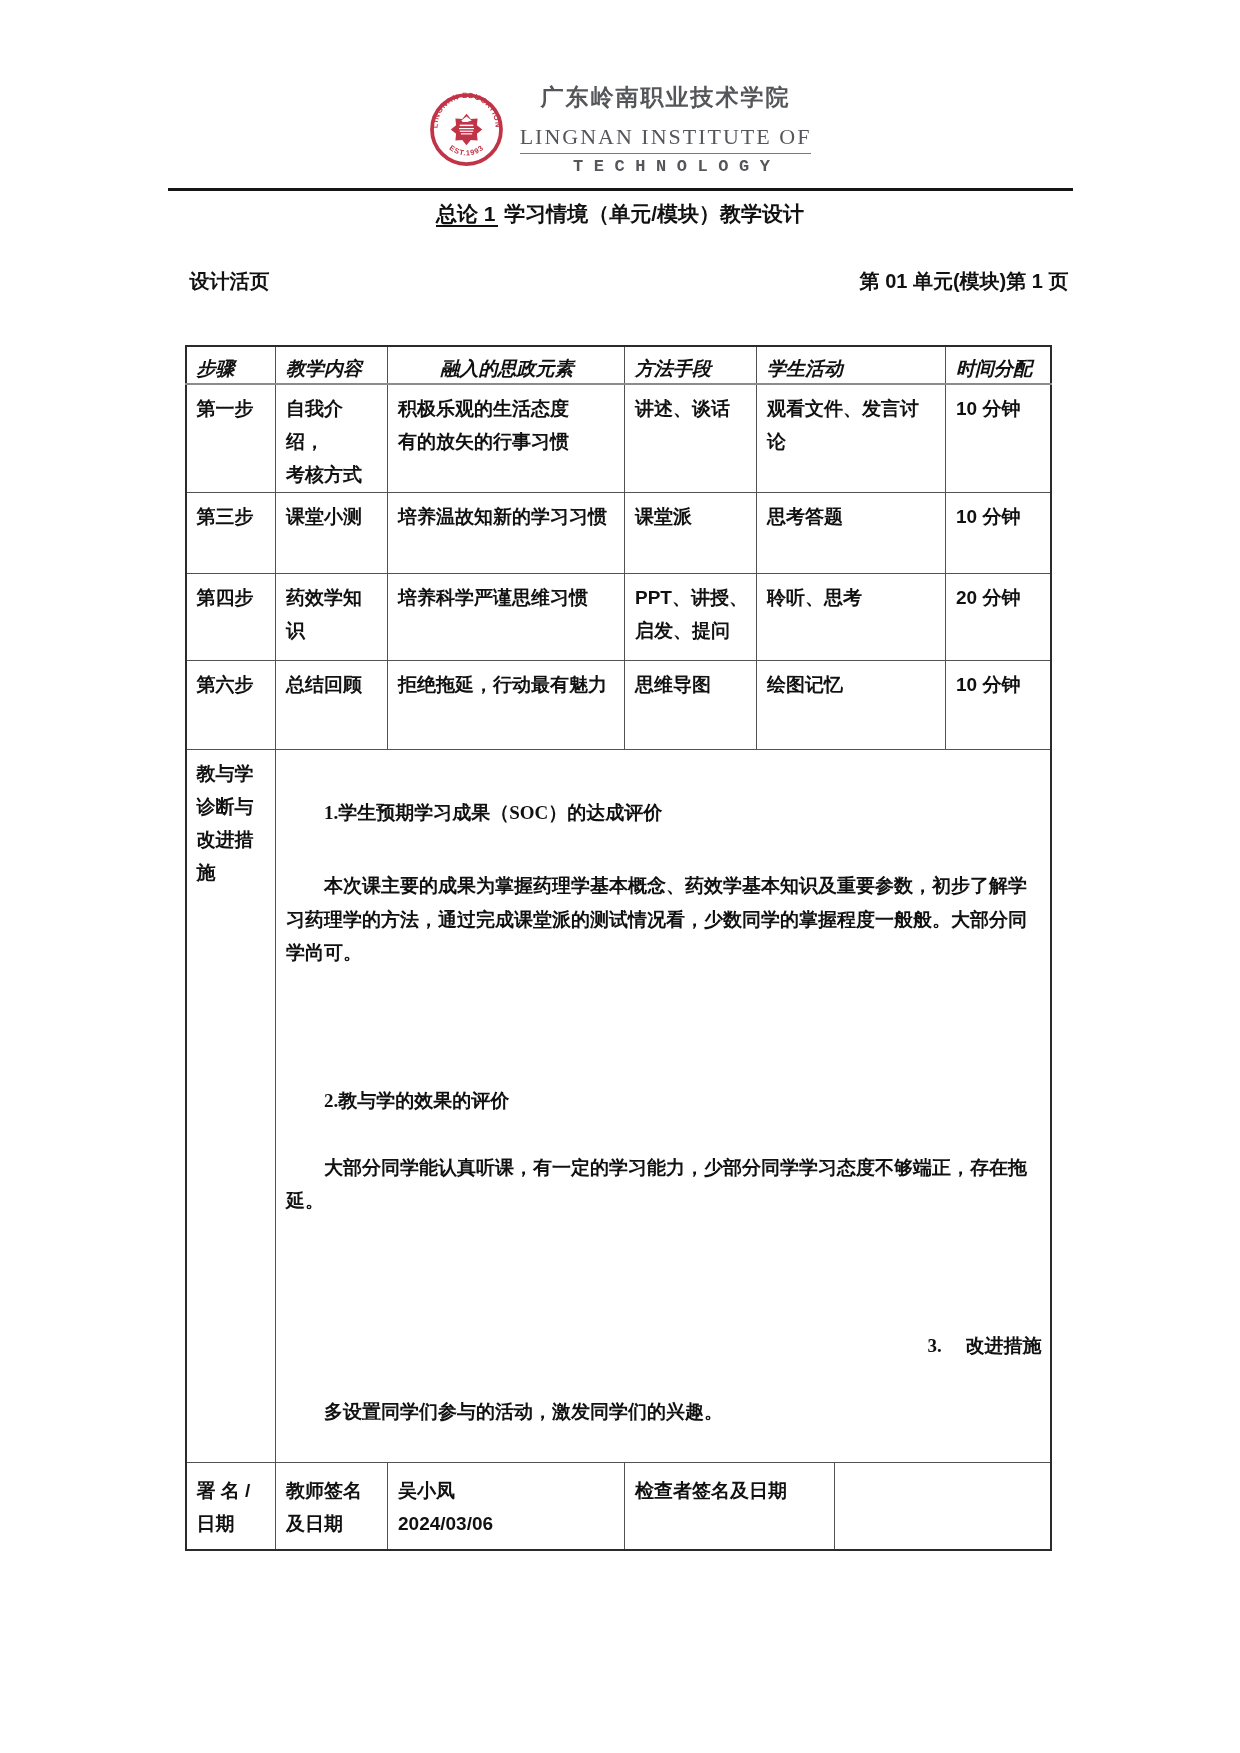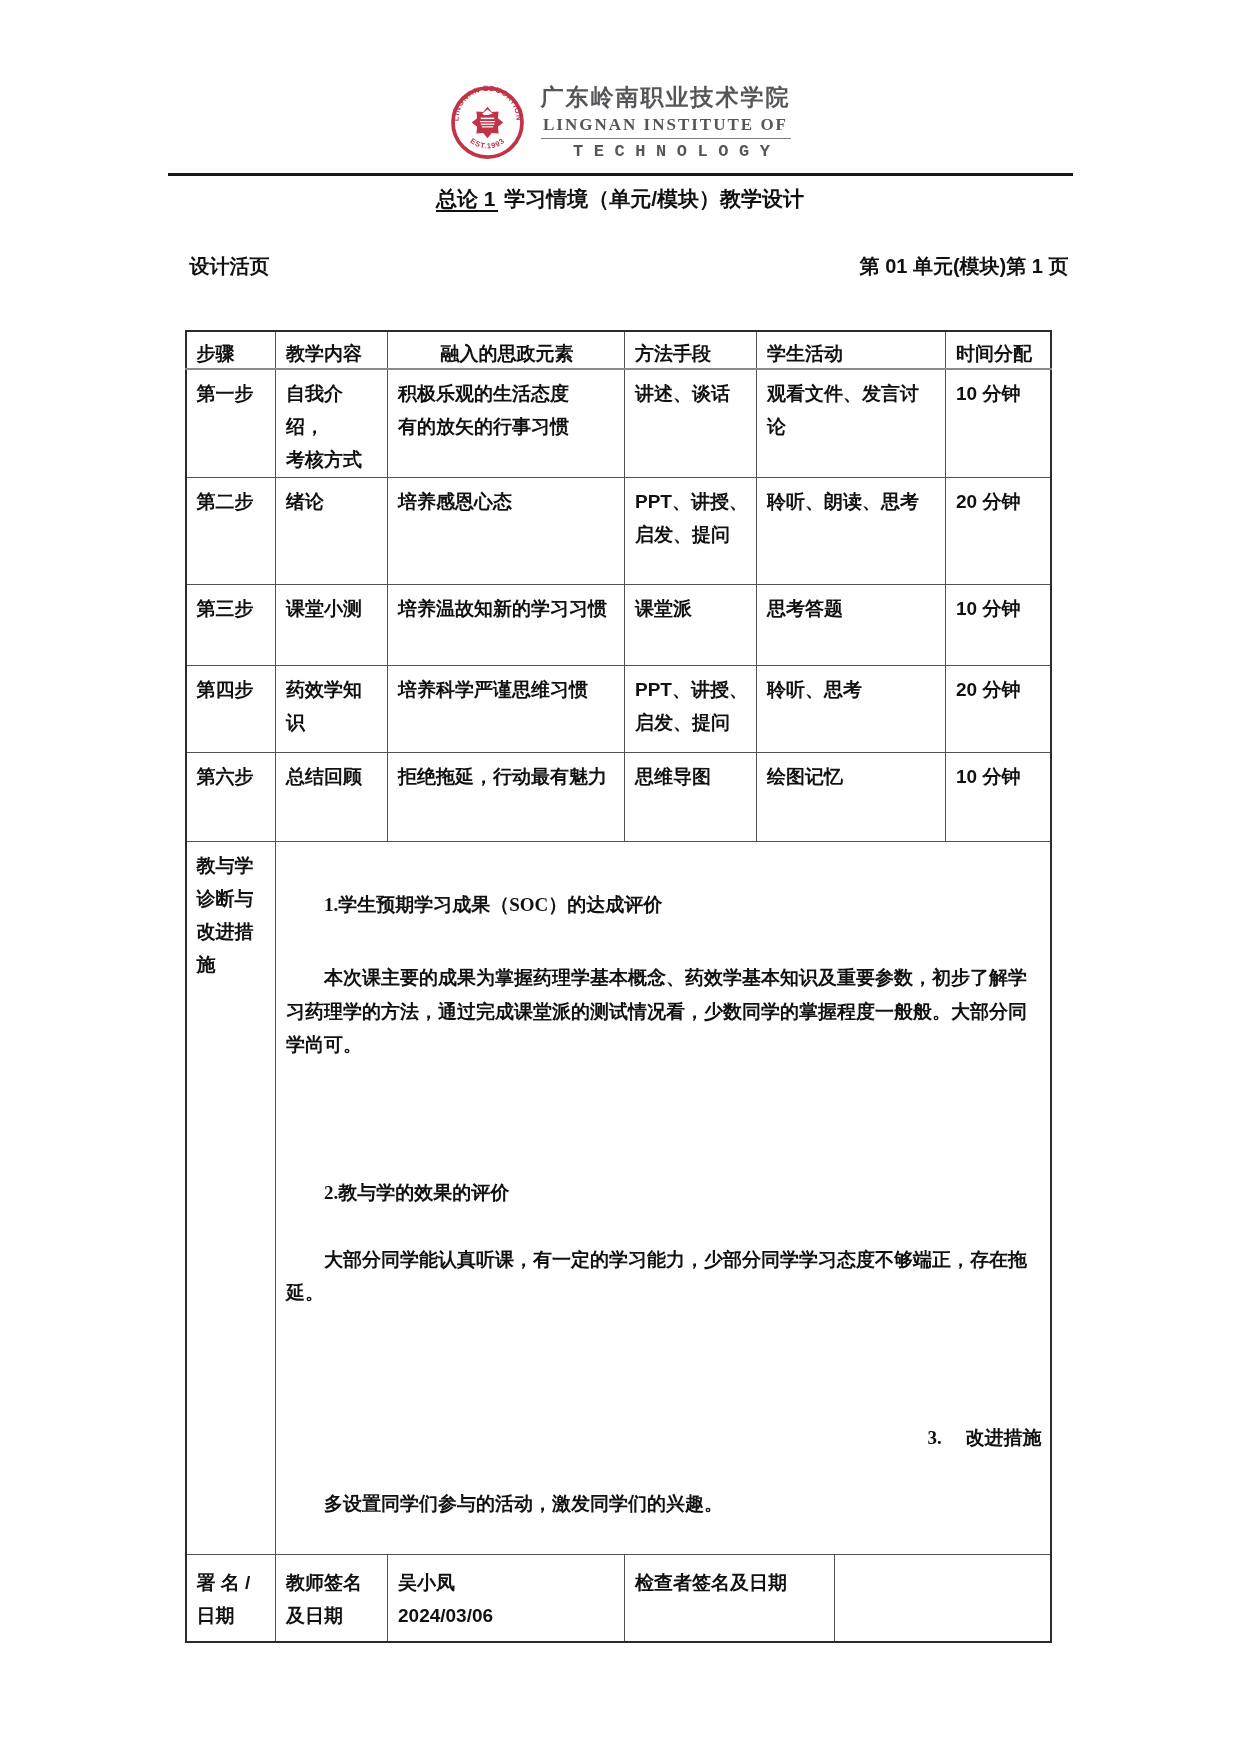--- a/index.html
+++ b/index.html
@@ -5,22 +5,22 @@
   html,body{margin:0;padding:0;background:#fff;}
   .page{position:relative;width:1240px;height:1753px;background:#fff;overflow:hidden;
         font-family:"Liberation Sans",sans-serif;color:#111;}
   .content{width:905px;margin:0 auto;}
 
   
   .logo-row{display:flex;justify-content:center;align-items:center;gap:16px;padding-top:84px;}
   .seal{flex:0 0 auto;}
   .school-text{display:flex;flex-direction:column;align-items:center;}
   .school-cn{font-size:23px;font-weight:bold;color:#55565a;letter-spacing:2px;line-height:1.2;}
-  .school-en{font-family:"Liberation Serif",serif;font-size:17px;font-weight:bold;color:#55565a;
-             letter-spacing:2px;margin-top:3px;line-height:1.2;}
+  .school-en{font-family:"Liberation Serif",serif;font-size:22px;font-weight:normal;color:#55565a;
+             letter-spacing:2px;margin-top:12px;line-height:1.2;}
   .school-div{width:100%;height:1px;background:#7a7b7e;margin-top:3px;}
   .school-sub{font-family:Liberation Mono, monospace;font-size:17px;font-weight:bold;color:#55565a;
               letter-spacing:0.62em;margin-top:3px;text-indent:0.62em;margin-left:12px;}
 
   .rule{height:3px;background:#161616;margin-top:12px;}
 
   .doc-title{text-align:center;font-size:21px;font-weight:bold;margin-top:9px;white-space:pre-wrap;}
   .doc-title .u{border-bottom:2px solid #111;padding-right:3px;}
 
   .meta-row{display:flex;justify-content:space-between;align-items:flex-end;
@@ -29,21 +29,21 @@
   .meta-right{padding-right:4px;}
 
   
   table.sched{border-collapse:collapse;table-layout:fixed;width:865px;margin-top:50px;margin-left:17px;
               border:2px solid #2b2b2b;}
   table.sched td{border:1px solid #525252;vertical-align:top;padding:7px 8px 0 10px;
                  font-size:19px;font-weight:bold;line-height:1.75;white-space:pre-line;
                  overflow:hidden;}
   tr.hdr{height:38px;}
   tr.hdr td{vertical-align:middle;padding-top:8px;padding-bottom:0;line-height:1.15;
-            border-bottom:2px solid #8c8c8c;}
+            border-bottom:2px solid #8c8c8c;font-style:italic;}
   td.c-center{text-align:center;}
 
   
   td.diag-label{vertical-align:middle;line-height:1.92;padding-top:0;}
   td.diag-body{font-family:"Liberation Serif",serif;font-weight:normal;white-space:normal;
                padding:8px 6px 0 8px;line-height:34px;}
   td.diag-body p{margin:0;font-size:19px;text-indent:2em;white-space:pre-wrap;}
   td.diag-body p.p1{margin-top:6px;}
   td.diag-body p.p2{margin-top:7px;}
   td.diag-body p.p3{margin-top:82px;}
@@ -119,29 +119,20 @@
         <td>第一步</td>
         <td>自我介绍，
 考核方式</td>
         <td>积极乐观的生活态度
 有的放矢的行事习惯</td>
         <td>讲述、谈话</td>
         <td colspan="2">观看文件、发言讨论</td>
         <td>10 分钟</td>
       </tr>
 
-      <tr style="height:107px">
-        <td>第二步</td>
-        <td>绪论</td>
-        <td>培养感恩心态</td>
-        <td>PPT、讲授、
-启发、提问</td>
-        <td colspan="2">聆听、朗读、思考</td>
-        <td>20 分钟</td>
-      </tr>
 
       <tr style="height:81px">
         <td>第三步</td>
         <td>课堂小测</td>
         <td>培养温故知新的学习习惯</td>
         <td>课堂派</td>
         <td colspan="2">思考答题</td>
         <td>10 分钟</td>
       </tr>
 

